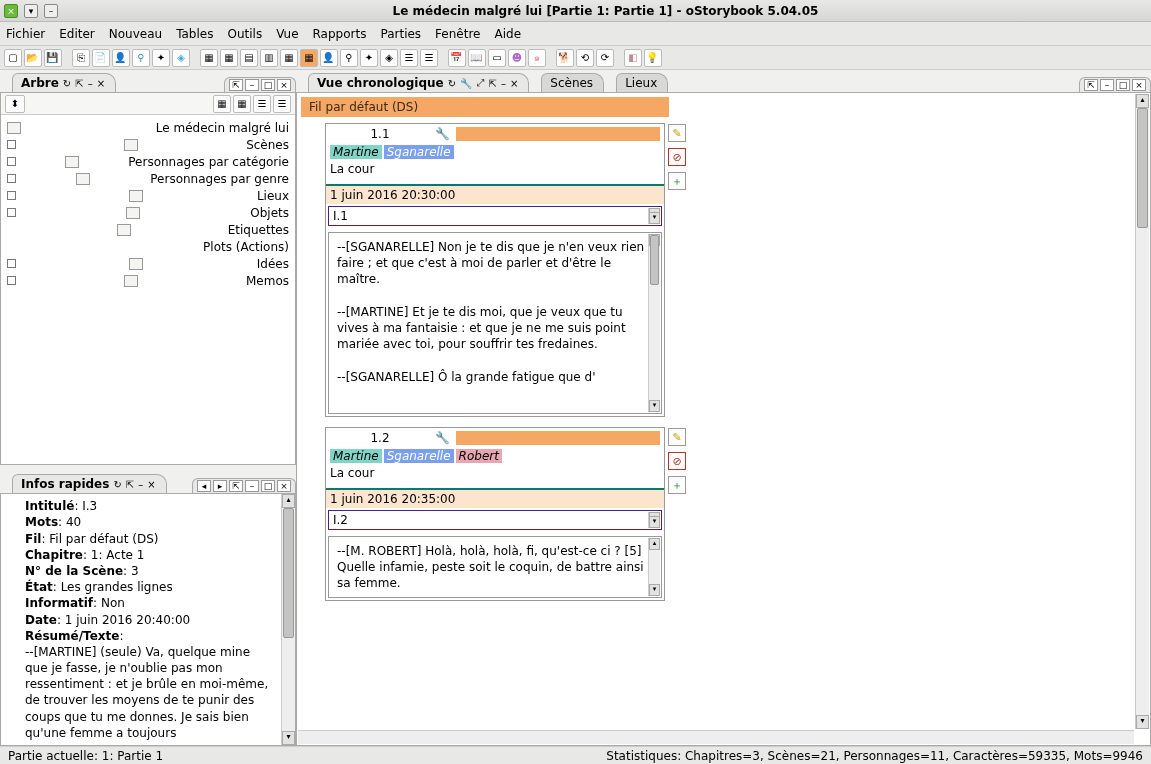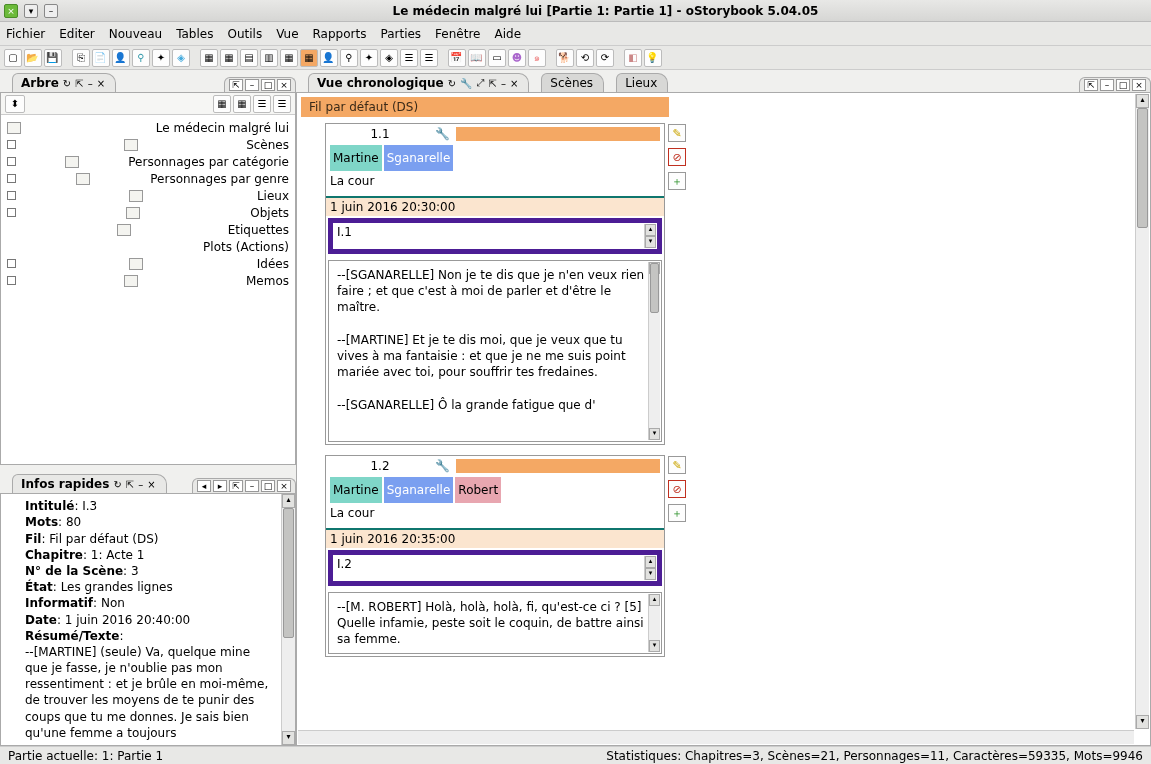--- a/index.html
+++ b/index.html
@@ -48,27 +48,27 @@
   .scrollbar-v .arrow { position:absolute; left:0; right:0; height:14px; background:#e2e2e0; border:1px solid #aaa; font-size:8px; text-align:center;}
   .chrono-canvas { flex:1; background:#fff; position:relative; overflow:hidden;}
   .strand-header { background:#f4a864; color:#3a2a18; padding:3px 8px; font-weight:normal; width:368px; margin:4px 0 0 4px;}
   
   .scene-card { width: 340px; margin: 6px 0 10px 28px; border:1px solid #999; background:#fff; position:relative;}
   .scene-card .hdr { display:flex; align-items:center; height:20px;}
   .scene-card .num { width:108px; text-align:center;}
   .scene-card .wrench { width:18px; display:flex; justify-content:center; font-size:12px;}
   .scene-card .bar { flex:1; height:14px; background:#f4a864; margin:0 4px;}
   .scene-card .chars { padding:1px 4px; display:flex; gap:2px;}
-  .chip { padding:6px 3px; font-size:12px; }
+  .chip { padding:0 3px; font-size:12px;font-style:italic; }
   .chip.c1 { background:#7fd6c8; }
   .chip.c2 { background:#7a9ff0; color:#fff;}
   .chip.c3 { background:#e8a6b0; }
   .scene-card .loc { padding:2px 4px 8px;}
   .scene-card .date { padding:2px 4px; background:#fbe5cf; border-top:2px solid #0f766e;}
-  .scene-card .slug { border:5px solid #4c1d95; margin:2px 2px; padding:2px 4px; height:36px; position:relative; background:#fff;}
+  .scene-card .slug { border:1px solid #4c1d95; margin:2px 2px; padding:2px 4px; height:20px; position:relative; background:#fff;}
   .scene-card .text { border:1px solid #999; margin:6px 2px 2px; padding:6px 8px; height:182px; overflow:hidden; position:relative; background:#fff; line-height:1.35;}
   .scene-card .text.short { height:62px;}
   .side-btns { position:absolute; right:-22px; top:0; width:18px; display:flex; flex-direction:column; gap:6px;}
   .sbtn { width:18px; height:18px; border:1px solid #999; background:#fdfdfd; display:flex; align-items:center; justify-content:center; font-size:11px;}
   .sbtn.edit { color:#caa400;}
   .sbtn.del { color:#c03020; border-color:#c03020;}
   .sbtn.add { color:#2a9028;}
   
   .mini-scroll { position:absolute; right:1px; top:1px; bottom:1px; width:12px; background:#eee; border-left:1px solid #ccc;}
   .mini-scroll .th { position:absolute; left:1px; right:1px; top:1px; height:50px; background:#c4c4c2; border:1px solid #999; border-radius:2px;}
@@ -246,21 +246,21 @@
           <div class="pc">▸</div>
           <div class="pc">⇱</div>
           <div class="pc">–</div>
           <div class="pc">□</div>
           <div class="pc">×</div>
         </div>
       </div>
       <div class="panel-body" style="position:relative">
         <div class="infos-body">
           <div><b>Intitulé</b><span>: I.3</span></div>
-          <div><b>Mots</b><span>: 80</span></div>
+          <div><b>Mots</b><span>: 40</span></div>
           <div><b>Fil</b><span>: Fil par défaut (DS)</span></div>
           <div><b>Chapitre</b><span>: 1: Acte 1</span></div>
           <div><b>N° de la Scène</b><span>: 3</span></div>
           <div><b>État</b><span>: Les grandes lignes</span></div>
           <div><b>Informatif</b><span>: Non</span></div>
           <div><b>Date</b><span>: 1 juin 2016 20:40:00</span></div>
           <div><b>Résumé/Texte</b>:</div>
           <div>--[MARTINE] (seule) Va, quelque mine que je fasse, je n'oublie pas mon ressentiment : et je brûle en moi-même, de trouver les moyens de te punir des coups que tu me donnes. Je sais bien qu'une femme a toujours</div>
         </div>
         <div class="scrollbar-v">

